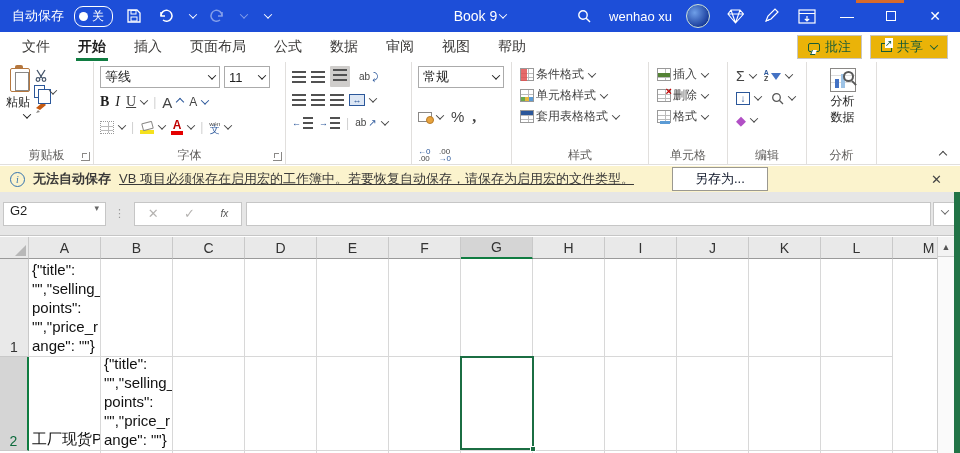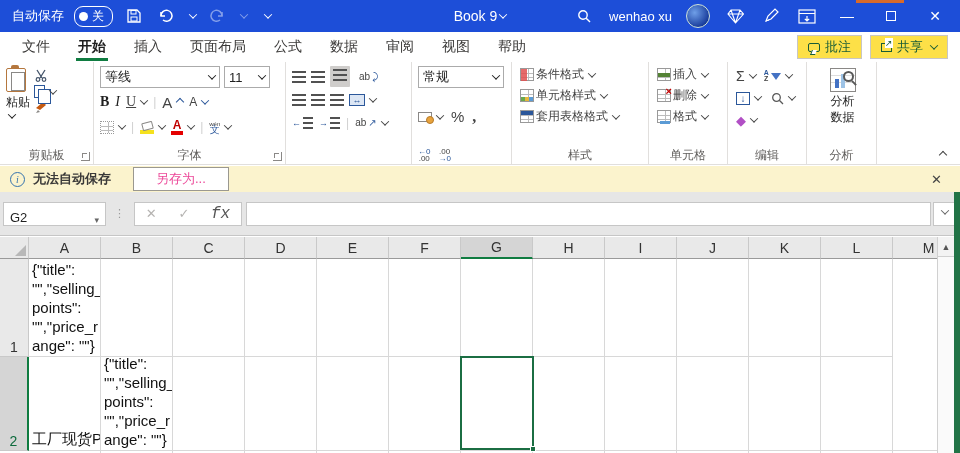--- a/index.html
+++ b/index.html
@@ -28,41 +28,41 @@
   .orange-strip{position:absolute;top:0;left:856px;width:48px;height:3px;background:#d86a2a}
 
   
   .tabrow{position:absolute;top:32px;left:0;right:0;height:30px;background:#fff;display:flex;
     align-items:center;font-size:14px;color:#3b3a39}
   .tab{padding:0 14px;height:30px;display:flex;align-items:center;position:relative;cursor:default}
   .tab.file{margin-left:8px}
   .tab.active{font-weight:bold;color:#1f1f1f}
   .tab.active::after{content:"";position:absolute;left:12px;right:12px;bottom:1px;height:3px;background:#107c41}
   .tab-actions{margin-left:auto;display:flex;gap:8px;padding-right:12px}
-  .pillbtn{display:inline-flex;align-items:center;gap:5px;border:1px solid #c8c6c4;background:#fde047;
+  .pillbtn{display:inline-flex;align-items:center;gap:5px;border:1px solid #c8c6c4;background:#eab308;
     padding:2px 10px;font-size:13px;color:#185c37}
   .bubble{width:12px;height:9px;border:1.4px solid #185c37;border-radius:2px;position:relative;display:inline-block}
   .bubble::after{content:"";position:absolute;left:2px;bottom:-4px;width:4px;height:4px;border-left:1.4px solid #185c37;border-bottom:1.4px solid #185c37;transform:skewX(-20deg);background:#fff}
   .sharebox{width:11px;height:9px;border:1.4px solid #185c37;position:relative;display:inline-block}
   .sharebox::after{content:"↗";position:absolute;top:-6px;left:3px;font-size:9px;color:#185c37;background:#fff}
 
   
   .ribbon{position:absolute;top:62px;left:0;right:0;height:103px;background:#fff;border-bottom:1px solid #e1dfdd;
     display:flex;font-size:12px;color:#1f1f1f}
   .grp{position:relative;display:flex;flex-direction:column;border-right:1px solid #e1dfdd;height:100%}
   .grp-body{flex:1;display:flex;padding:4px 4px 0 6px;gap:4px}
   .grp-label{height:17px;display:flex;align-items:center;justify-content:center;color:#605e5c;font-size:12px;position:relative}
   .lau{position:absolute;right:3px;bottom:3px;width:9px;height:9px;border-left:1px solid #8a8886;border-top:1px solid #8a8886;transform:rotate(180deg)}
   .lau::after{content:"";position:absolute;right:1px;bottom:1px;width:4px;height:4px;border-right:1px solid #8a8886;border-bottom:1px solid #8a8886}
   .col{display:flex;flex-direction:column;justify-content:flex-start;gap:3px}
   .rrow{display:flex;align-items:center;gap:6px;height:24px}
   .mini{display:inline-flex;align-items:center;gap:2px;color:#444}
   .selbox{display:flex;align-items:center;justify-content:space-between;background:#fff;border:1px solid #ababab;
     height:22px;padding:0 4px;font-size:13px;color:#1f1f1f}
-  .bigbtn{display:flex;flex-direction:column;align-items:flex-start;justify-content:flex-start;gap:2px;padding-top:2px}
+  .bigbtn{display:flex;flex-direction:column;align-items:flex-end;justify-content:flex-start;gap:2px;padding-top:2px}
   .letter{font-weight:bold;font-size:14px;font-family:"Liberation Serif",serif}
   .bars{display:inline-block;width:14px;height:12px;background:repeating-linear-gradient(to bottom,#515151 0 2px,transparent 2px 5px)}
   .selicon{background:#cfcdcb;padding:3px;border-radius:1px}
   .yellowbar{display:block;width:14px;height:4px;background:#f5e11e;margin-top:1px}
   .redbar{display:block;width:12px;height:4px;background:#e40000;margin-top:0}
   .stack2{display:flex;flex-direction:column;align-items:center;line-height:7px;font-size:8px;color:#444}
   .stack2 .arr{color:#2b579a}
   .gridico{display:inline-block;width:14px;height:13px;border:1px solid #999;position:relative;background:
     linear-gradient(#bbb 0 0) 0 4px/100% 1px no-repeat,
     linear-gradient(#bbb 0 0) 0 8px/100% 1px no-repeat,
@@ -95,33 +95,33 @@
   .copyico::after{content:"";position:absolute;left:3px;top:3px;width:11px;height:13px;border:1.2px solid #2b579a;background:#fff}
   .collapse{position:absolute;right:14px;bottom:6px;color:#444}
 
   
   .warnbar{position:absolute;top:166px;left:0;right:0;height:26px;background:#fbf3cd;display:flex;
     align-items:center;font-size:13px;color:#3b3a39;padding:0 10px;gap:8px}
   .info-ic{width:15px;height:15px;border:1.6px solid #3472ad;border-radius:50%;color:#3472ad;display:flex;
     align-items:center;justify-content:center;font-size:10px;font-family:"Liberation Serif",serif;font-style:italic;flex:0 0 auto}
   .warn-title{font-weight:bold}
   .warn-msg{text-decoration:underline}
-  .saveas{background:#fff;border:1px solid #9a9890;padding:2px 22px;font-size:13px;color:#ec4899;margin-left:14px}
+  .saveas{background:#fff;border:1px solid #9a9890;padding:2px 22px;font-size:13px;color:#0f172a;margin-left:30px}
   .warn-x{margin-left:auto;color:#444;font-size:13px;padding-right:8px}
 
   
   .formularow{position:absolute;top:192px;left:0;right:0;height:44px;background:#e6e6e6;display:flex;
     align-items:center;border-bottom:1px solid #c6c6c6}
   .namebox{width:103px;height:24px;background:#fff;border:1px solid #c6c6c6;margin-left:3px;display:flex;
-    align-items:flex-end;padding:0 6px;font-size:13px;color:#1f1f1f;justify-content:space-between}
+    align-items:flex-start;padding:0 6px;font-size:13px;color:#1f1f1f;justify-content:space-between}
   .tri{color:#666;font-size:9px}
   .dots{color:#9a9a9a;margin:0 8px;font-size:11px;letter-spacing:1px}
   .fbtns{height:24px;background:#fff;border:1px solid #c6c6c6;display:flex;align-items:center;gap:0;width:108px;justify-content:space-around}
   .fbtns .x,.fbtns .ck{color:#b5b3b1;font-size:13px}
-  .fx{font-family:Liberation Mono, monospace;font-style:italic;color:#555;font-size:16px}
+  .fx{font-family:Liberation Sans, sans-serif;font-style:italic;color:#555;font-size:10px}
   .finput{flex:1;height:24px;background:#fff;border:1px solid #c6c6c6;margin-left:4px}
   .fexpand{width:24px;height:24px;background:#fff;border:1px solid #c6c6c6;margin:0 3px 0 2px;display:flex;
     align-items:center;justify-content:center;color:#666}
 
   
   .sheet{position:absolute;top:237px;left:0;right:0;bottom:0;background:#fff}
   .colheaders{position:absolute;top:0;left:0;right:23px;height:22px;display:flex;overflow:hidden}
   .corner{width:29px;flex:0 0 29px;background:#e9e9e9;border-right:1px solid #c9c9c9;border-bottom:1px solid #9a9a9a;position:relative}
   .corner span{position:absolute;right:2px;bottom:2px;width:0;height:0;border-left:11px solid transparent;border-bottom:11px solid #b8b8b8}
   .chd{flex:0 0 72px;width:72px;background:#e9e9e9;border-right:1px solid #c9c9c9;border-bottom:1px solid #9a9a9a;
@@ -527,20 +527,21 @@
     </div>
 
     <div style="flex:1;position:relative">
       <span class="chev up collapse"></span>
     </div>
   </div>
 
   <div class="warnbar">
     <span class="info-ic">i</span>
     <span class="warn-title">无法自动保存</span>
+    <span class="warn-msg">VB 项目必须保存在启用宏的工作簿中。若要恢复自动保存，请保存为启用宏的文件类型。</span>
     <span class="saveas">另存为...</span>
     <span class="warn-x">✕</span>
   </div>
 
   <div class="formularow">
     <span class="namebox">
         <span>G2</span>
         <span class="tri">▾</span>
       </span>
     <span class="dots">⋮</span>

